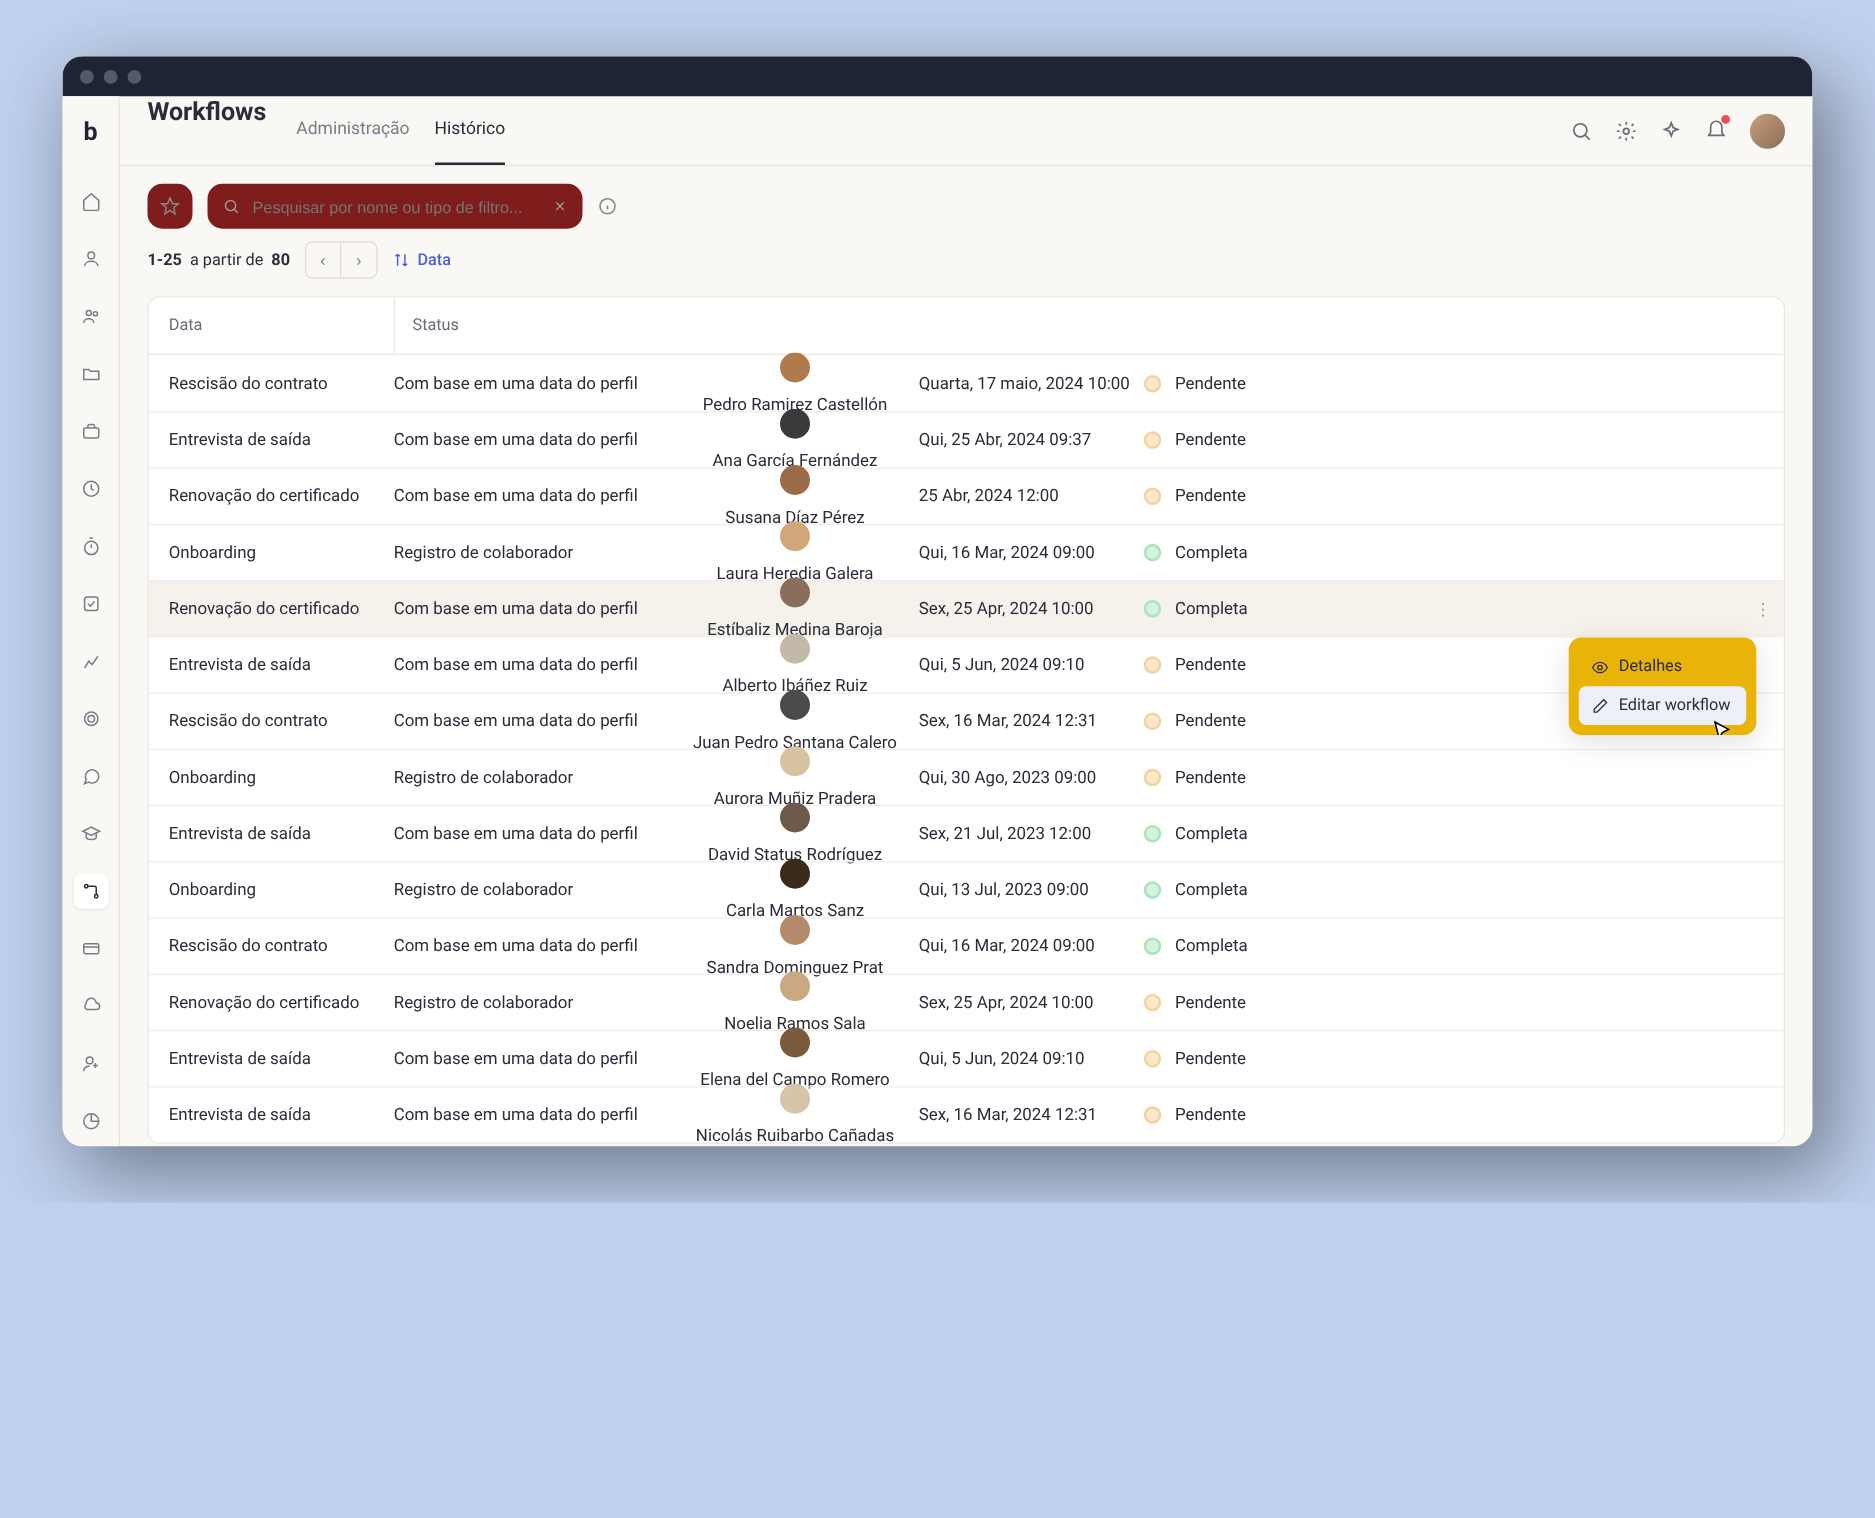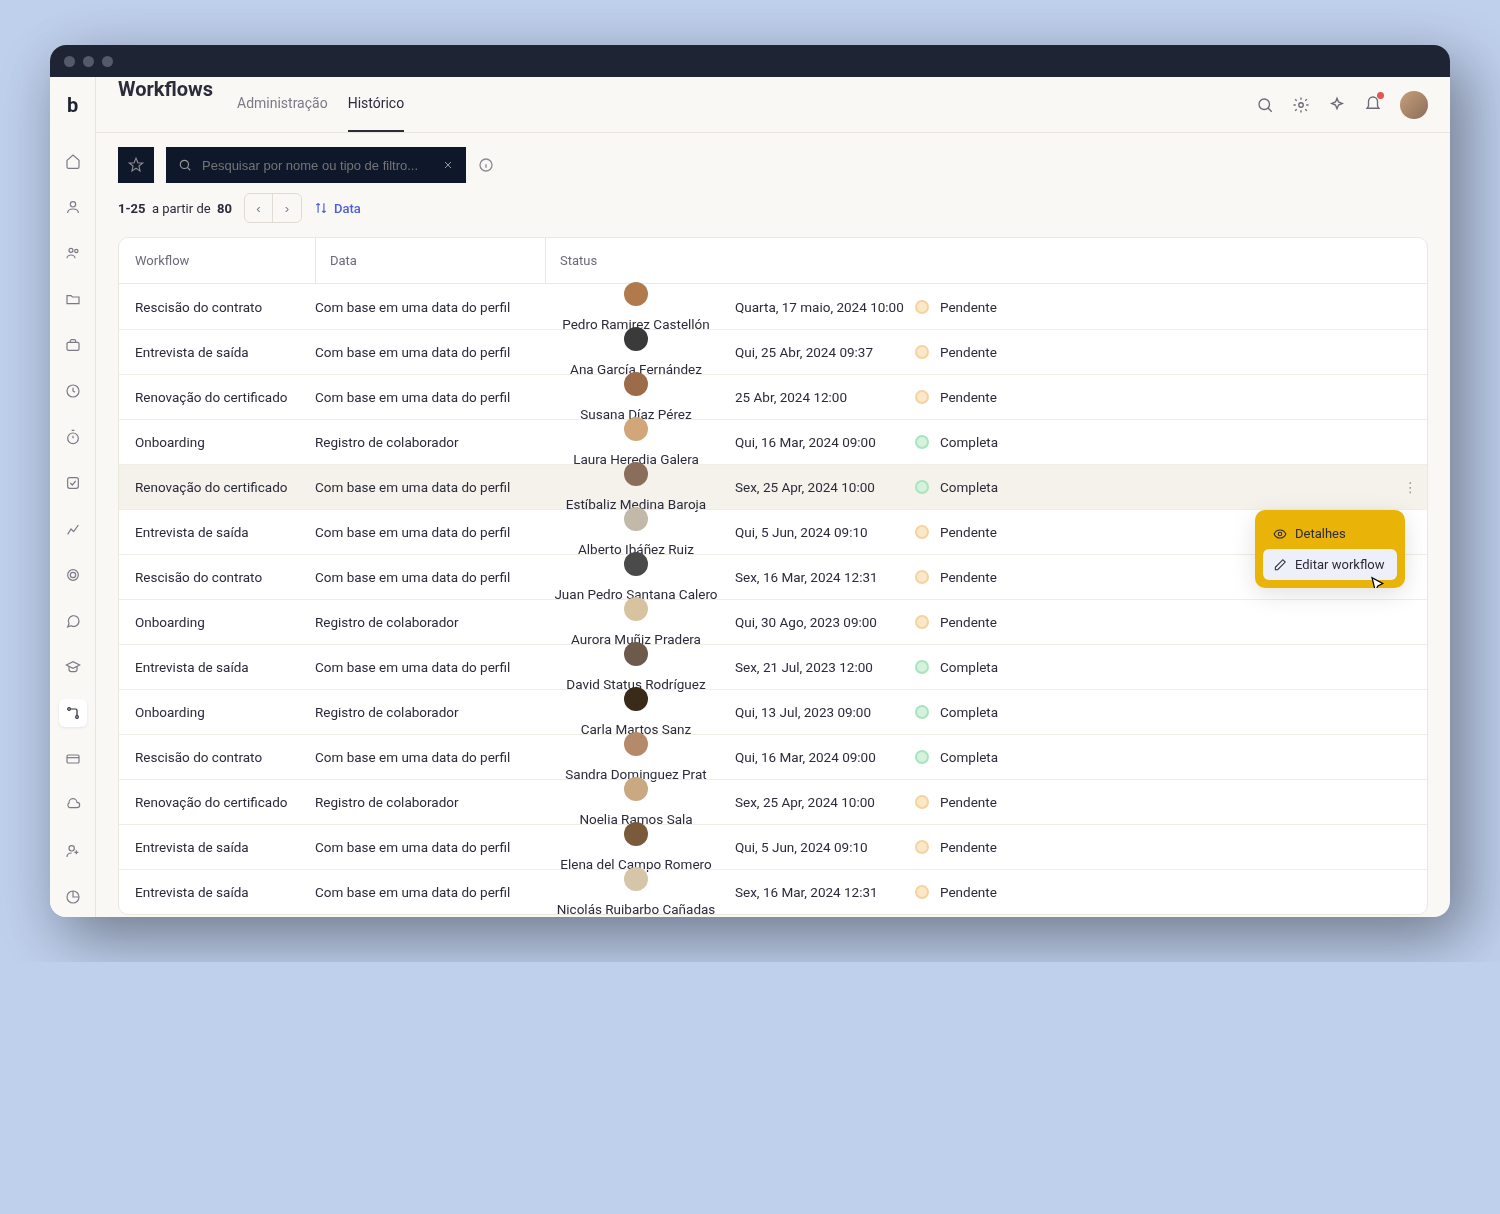--- a/index.html
+++ b/index.html
@@ -82,22 +82,22 @@
   background: linear-gradient(135deg,#c89f7a,#8a6d5a);
   display: inline-block;
 }
 .controls {
   padding: 14px 22px 10px;
   display: flex;
   align-items: center;
   gap: 12px;
 }
 .starbox, .searchbox {
-  background: #0f172a;
-  border-radius: 0;
+  background: #7f1d1d;
+  border-radius: 12px;
   display: flex;
   align-items: center;
 }
 .starbox { width: 36px; height: 36px; justify-content: center; color:#888; }
 .searchbox { flex: 0 0 300px; height: 36px; padding: 0 12px; gap: 10px; color:#9a9a9a; }
 .searchbox input { border: none; background: none; outline: none; flex:1; font-size: 13px; color:#9a9a9a; }
 .info-btn { width: 16px; height: 16px; color:#8a8a95; }
 .pager {
   padding: 0 22px 14px;
   display: flex;
@@ -332,21 +332,20 @@
         <div class="sortbtn">
           <svg width="14" height="14" viewBox="0 0 24 24" fill="none" stroke="currentColor" stroke-width="2">
               <path d="M7 4v16M7 4l-3 3M7 4l3 3M17 20V4M17 20l-3-3M17 20l3-3"></path>
             </svg>
           <span>Data</span>
         </div>
       </div>
 
       <div class="table-wrap">
         <div class="thead">
-          <div>Workflow</div>
           <div>Data</div>
           <div>Status</div>
         </div>
         <div id="tbody">
             <div class="trow">
     <div>Rescisão do contrato</div>
     <div>Com base em uma data do perfil</div>
     <div class="collab">
       <span class="av-sm" style="background:#b07a4d"></span>
       <span>Pedro Ramirez Castellón</span>

